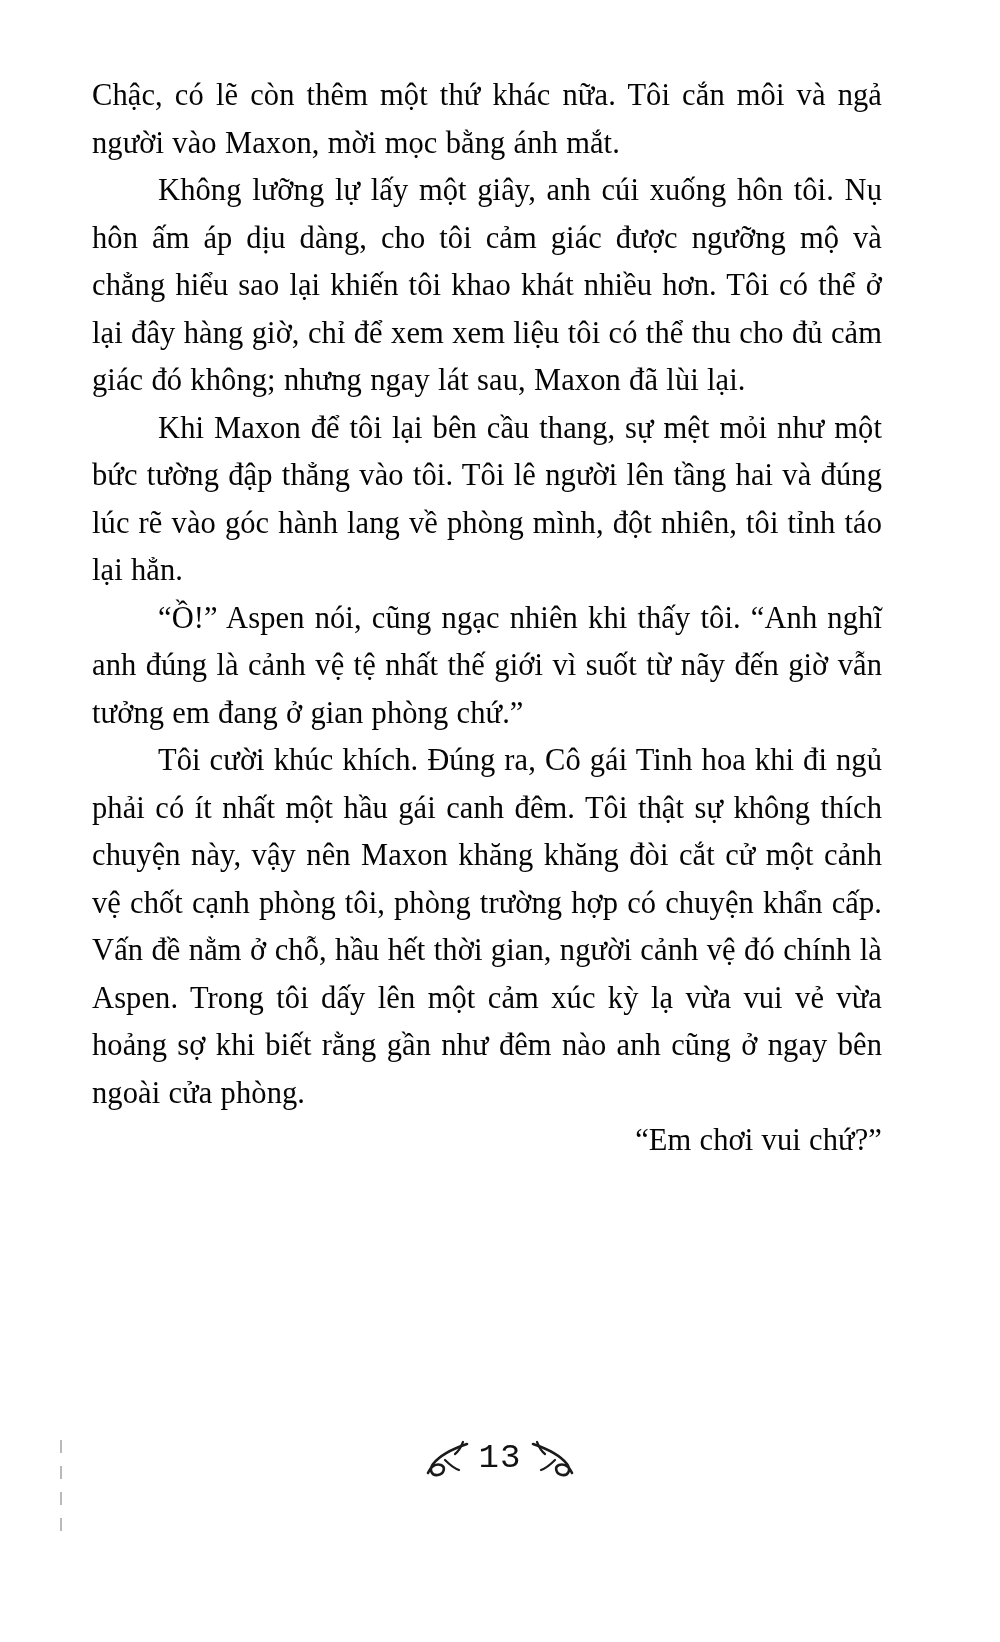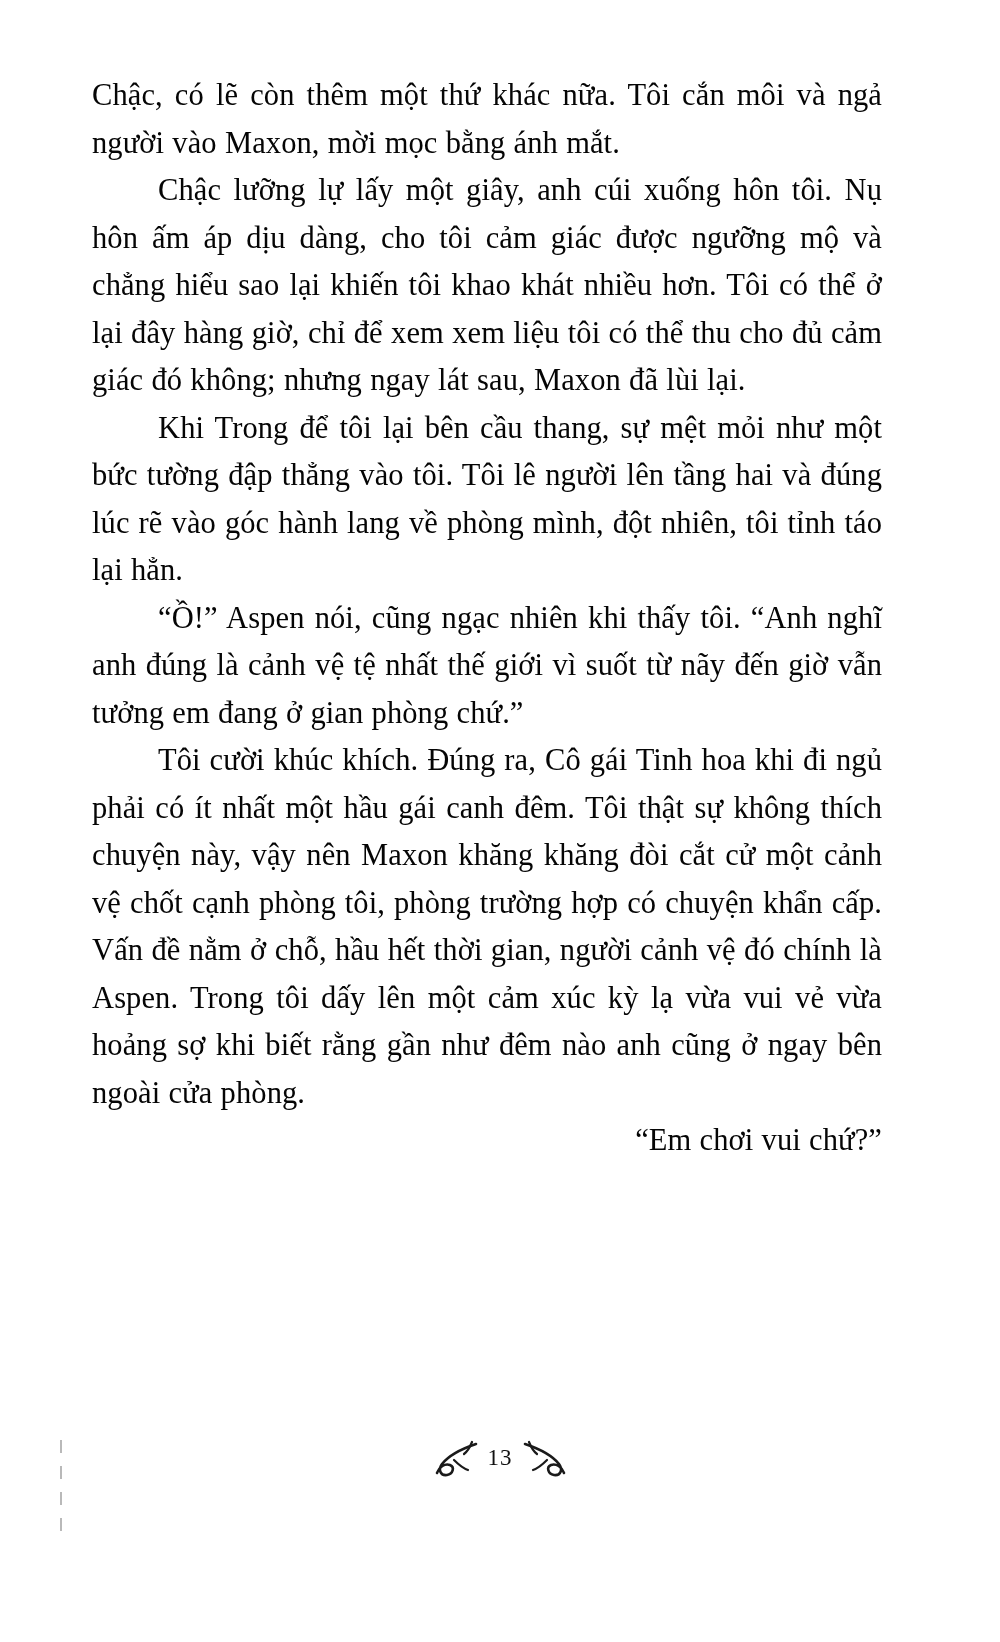--- a/index.html
+++ b/index.html
@@ -52,22 +52,22 @@
     width: 1000px;
     text-align: center;
   }
   .folio-wrap {
     display: inline-block;
     position: relative;
     height: 60px;
     line-height: 60px;
   }
   .folio-num {
-    font-size: 23px;
-    font-family: Liberation Serif, serif;
+    font-size: 34px;
+    font-family: Liberation Mono, monospace;
     color: #111;
     letter-spacing: 1px;
   }
   .orn {
     position: absolute;
     top: 10px;
     color: #222;
   }
   .orn svg { display: block; }
   .orn-left { left: -54px; }
@@ -94,22 +94,22 @@
 
   <div class="edge-marks">
     <i></i>
       <i></i>
       <i></i>
       <i></i>
   </div>
 
   <div class="text-block">
     <p class="para no-indent">Chậc, có lẽ còn thêm một thứ khác nữa. Tôi cắn môi và ngả người vào Maxon, mời mọc bằng ánh mắt.</p>
-    <p class="para">Chậc lưỡng lự lấy một giây, anh cúi xuống hôn tôi. Nụ hôn ấm áp dịu dàng, cho tôi cảm giác được ngưỡng mộ và chẳng hiểu sao lại khiến tôi khao khát nhiều hơn. Tôi có thể ở lại đây hàng giờ, chỉ để xem xem liệu tôi có thể thu cho đủ cảm giác đó không; nhưng ngay lát sau, Maxon đã lùi lại.</p>
-    <p class="para">Khi Trong để tôi lại bên cầu thang, sự mệt mỏi như một bức tường đập thẳng vào tôi. Tôi lê người lên tầng hai và đúng lúc rẽ vào góc hành lang về phòng mình, đột nhiên, tôi tỉnh táo lại hẳn.</p>
+    <p class="para">Không lưỡng lự lấy một giây, anh cúi xuống hôn tôi. Nụ hôn ấm áp dịu dàng, cho tôi cảm giác được ngưỡng mộ và chẳng hiểu sao lại khiến tôi khao khát nhiều hơn. Tôi có thể ở lại đây hàng giờ, chỉ để xem xem liệu tôi có thể thu cho đủ cảm giác đó không; nhưng ngay lát sau, Maxon đã lùi lại.</p>
+    <p class="para">Khi Maxon để tôi lại bên cầu thang, sự mệt mỏi như một bức tường đập thẳng vào tôi. Tôi lê người lên tầng hai và đúng lúc rẽ vào góc hành lang về phòng mình, đột nhiên, tôi tỉnh táo lại hẳn.</p>
     <p class="para">“Ồ!” Aspen nói, cũng ngạc nhiên khi thấy tôi. “Anh nghĩ anh đúng là cảnh vệ tệ nhất thế giới vì suốt từ nãy đến giờ vẫn tưởng em đang ở gian phòng chứ.”</p>
     <p class="para">Tôi cười khúc khích. Đúng ra, Cô gái Tinh hoa khi đi ngủ phải có ít nhất một hầu gái canh đêm. Tôi thật sự không thích chuyện này, vậy nên Maxon khăng khăng đòi cắt cử một cảnh vệ chốt cạnh phòng tôi, phòng trường hợp có chuyện khẩn cấp. Vấn đề nằm ở chỗ, hầu hết thời gian, người cảnh vệ đó chính là Aspen. Trong tôi dấy lên một cảm xúc kỳ lạ vừa vui vẻ vừa hoảng sợ khi biết rằng gần như đêm nào anh cũng ở ngay bên ngoài cửa phòng.</p>
     <p class="para">“Em chơi vui chứ?”</p>
   </div>
 
   <div class="footer">
     <div class="folio-wrap">
       <span class="orn orn-left">
         <svg width="46" height="42" viewBox="0 0 46 42">
           <path d="M42 6 C30 10, 16 16, 8 26 C4 31, 6 38, 13 37 C19 36, 21 29, 16 27 C11 25, 5 29, 3 35" fill="none" stroke="#1a1a1a" stroke-width="2.6" stroke-linecap="round"></path>

